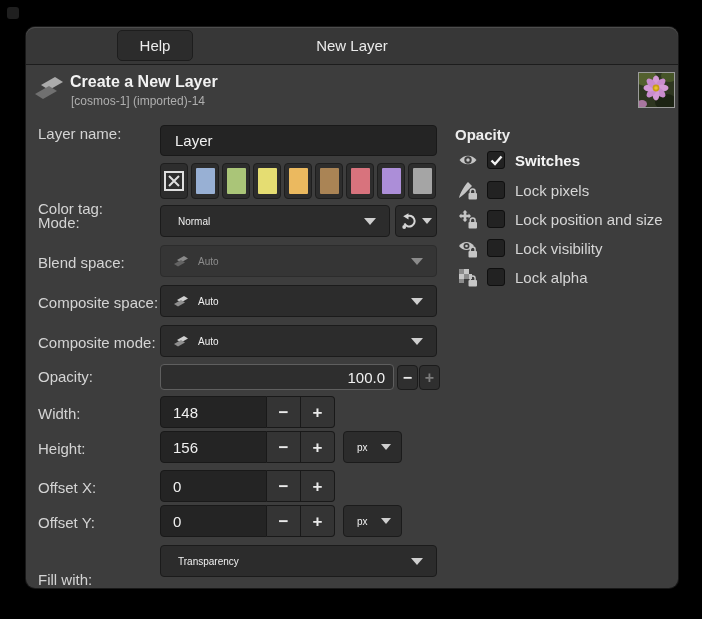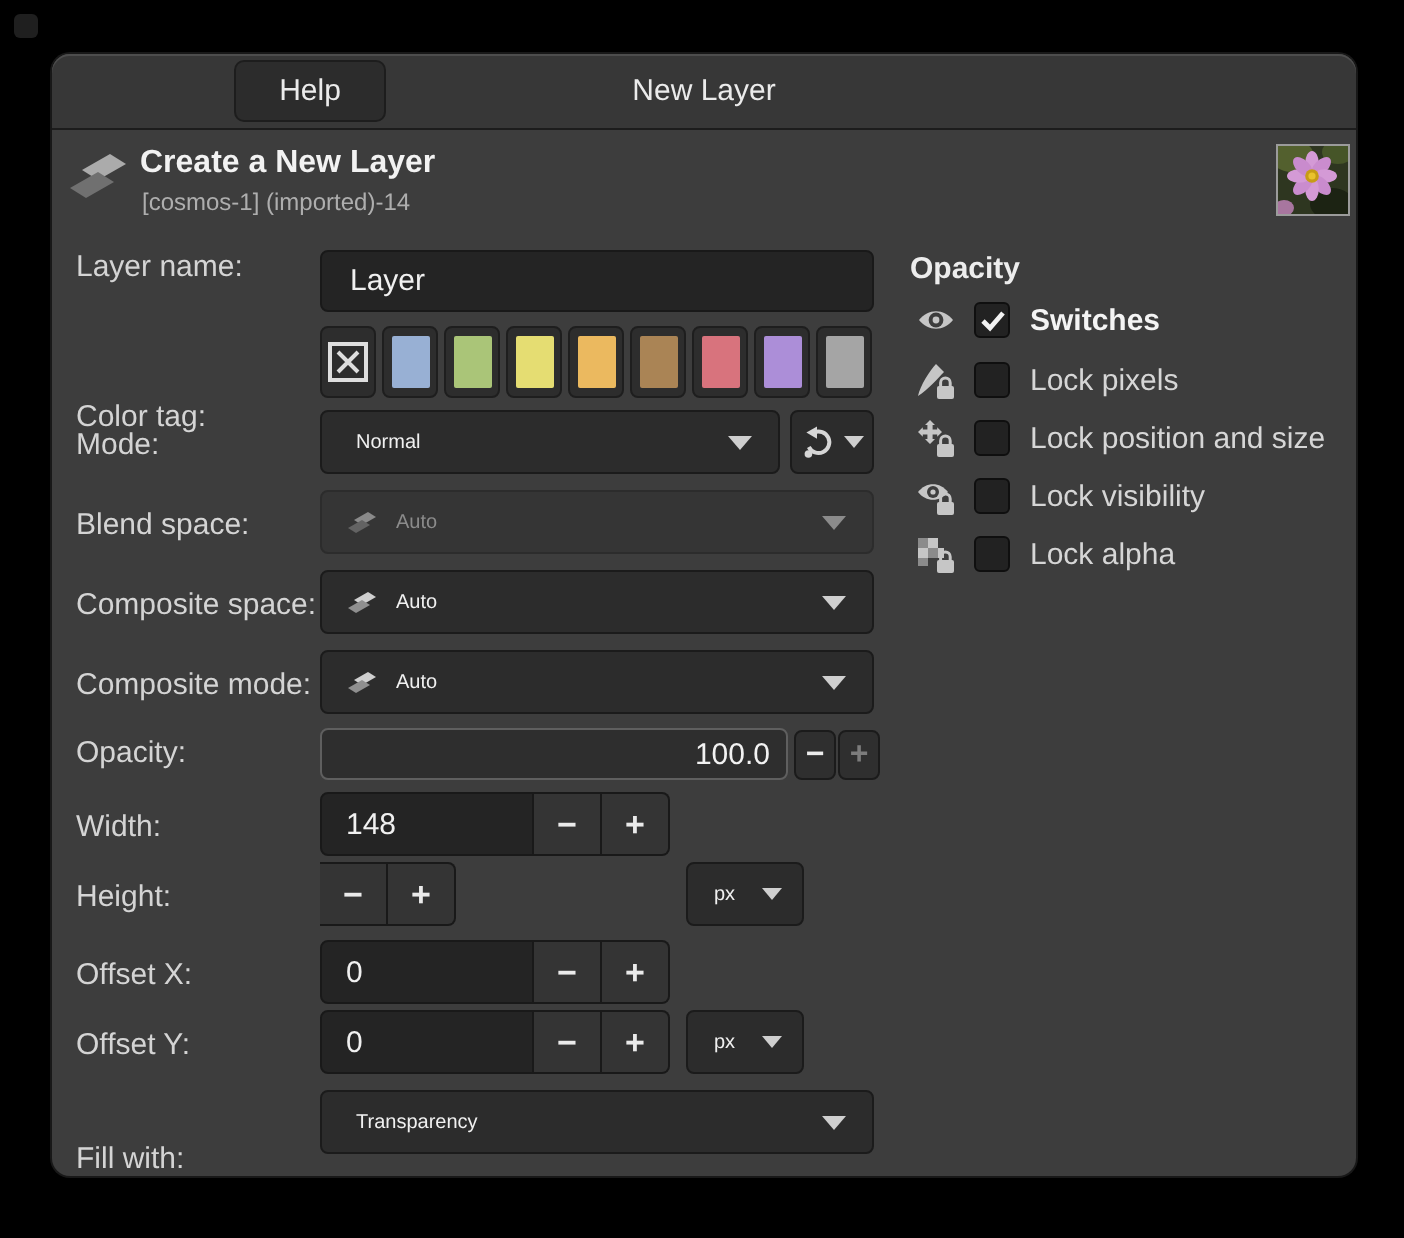--- a/index.html
+++ b/index.html
@@ -251,20 +251,21 @@
 
   <div class="lbl" style="top:378px;">Width:</div>
   <div class="spin" style="top:369px;">
     <input class="spin-input" readonly="" value="148" style="">
     <div class="spin-btn">−</div>
     <div class="spin-btn last">+</div>
   </div>
 
   <div class="lbl" style="top:413px;">Height:</div>
   <div class="spin" style="top:404px;">
+    <input class="spin-input" readonly="" value="156" style="">
     <div class="spin-btn">−</div>
     <div class="spin-btn last">+</div>
   </div>
   <div class="dropdown unit-dd" style="top:404px;">
     <span class="dd-text">px</span>
     <span class="dd-arrow sm"></span>
   </div>
 
   <div class="lbl" style="top:452px;">Offset X:</div>
   <div class="spin" style="top:443px;">

